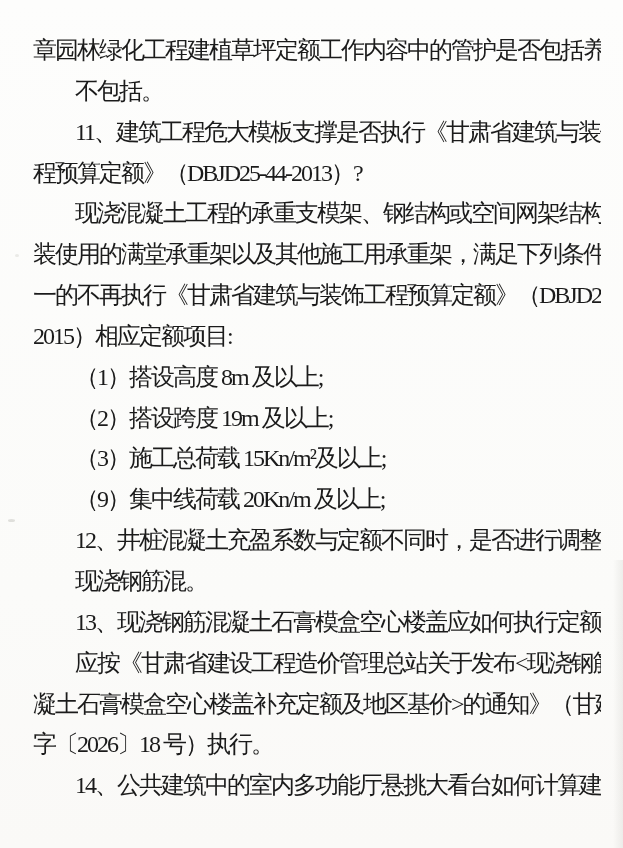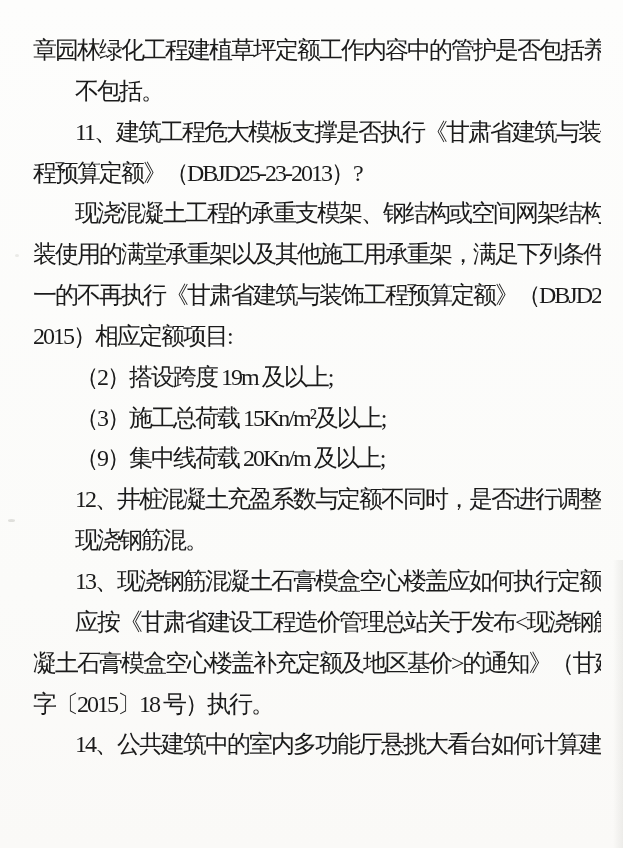--- a/index.html
+++ b/index.html
@@ -60,32 +60,33 @@
   }
 </style>
 </head>
 <body>
 
 <div class="page">
   <div class="doc" id="doc-lines">
       <div class="line">章园林绿化工程建植草坪定额工作内容中的管护是否包括养护</div>
       <div class="line indent">不包括。</div>
       <div class="line indent">11、建筑工程危大模板支撑是否执行《甘肃省建筑与装饰工</div>
-      <div class="line">程预算定额》（DBJD25-23-2013）?</div>
+      <div class="line">程预算定额》（DBJD25-44-2013）?</div>
       <div class="line indent">现浇混凝土工程的承重支模架、钢结构或空间网架结构安</div>
       <div class="line">装使用的满堂承重架以及其他施工用承重架，满足下列条件之</div>
       <div class="line">一的不再执行《甘肃省建筑与装饰工程预算定额》（DBJD25-44-</div>
       <div class="line">2015）相应定额项目:</div>
+      <div class="line indent">（1）搭设高度 8m 及以上;</div>
       <div class="line indent">（2）搭设跨度 19m 及以上;</div>
       <div class="line indent">（3）施工总荷载 15Kn/m²及以上;</div>
       <div class="line indent">（9）集中线荷载 20Kn/m 及以上;</div>
       <div class="line indent">12、井桩混凝土充盈系数与定额不同时，是否进行调整?</div>
       <div class="line indent">现浇钢筋混。</div>
       <div class="line indent">13、现浇钢筋混凝土石膏模盒空心楼盖应如何执行定额?</div>
       <div class="line indent">应按《甘肃省建设工程造价管理总站关于发布&lt;现浇钢筋混</div>
       <div class="line">凝土石膏模盒空心楼盖补充定额及地区基价&gt;的通知》（甘建价</div>
-      <div class="line">字〔2015〕18 号）执行。</div>
+      <div class="line">字〔2026〕18 号）执行。</div>
       <div class="line indent">14、公共建筑中的室内多功能厅悬挑大看台如何计算建筑</div>
     </div>
   <div class="speck s1"></div>
   <div class="speck s2"></div>
   <div class="edge-shade"></div>
 </div>
 
 </body></html>

